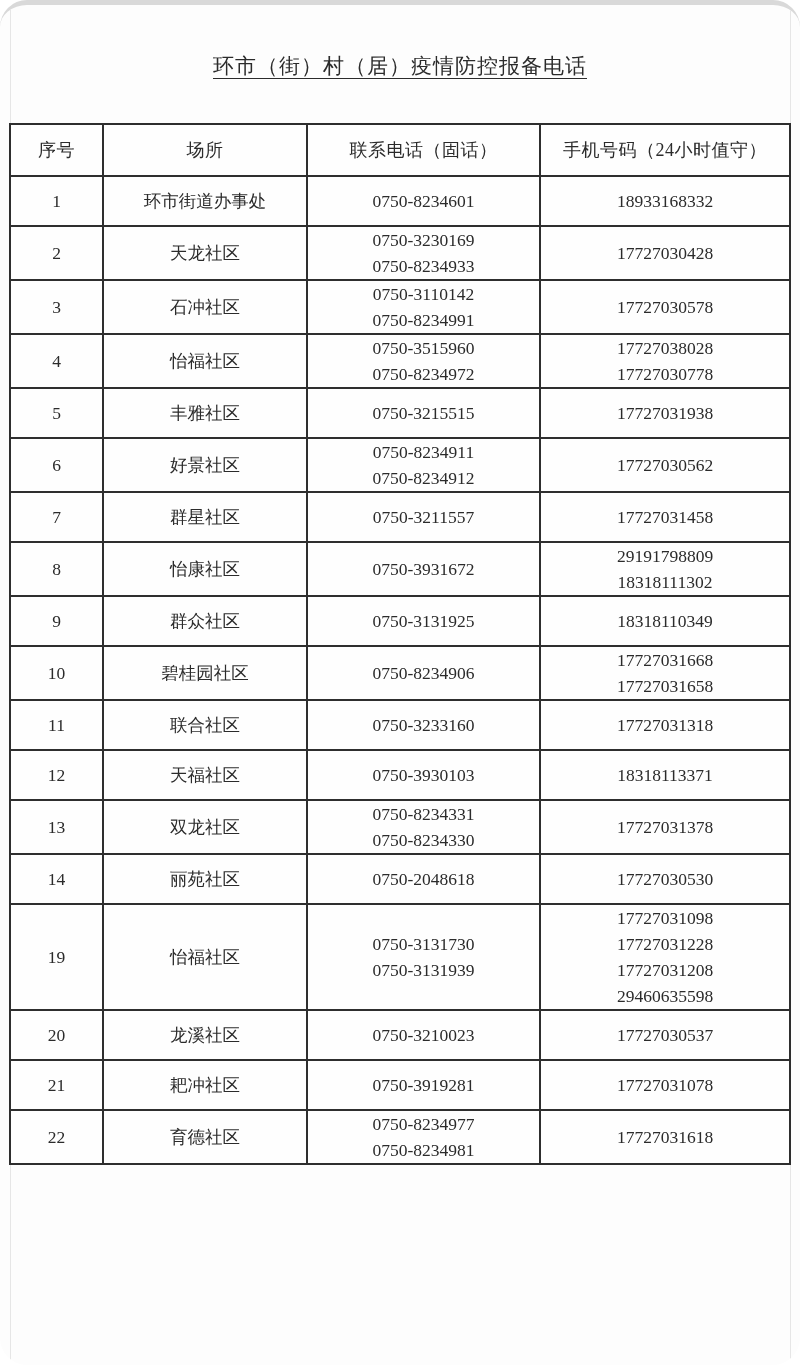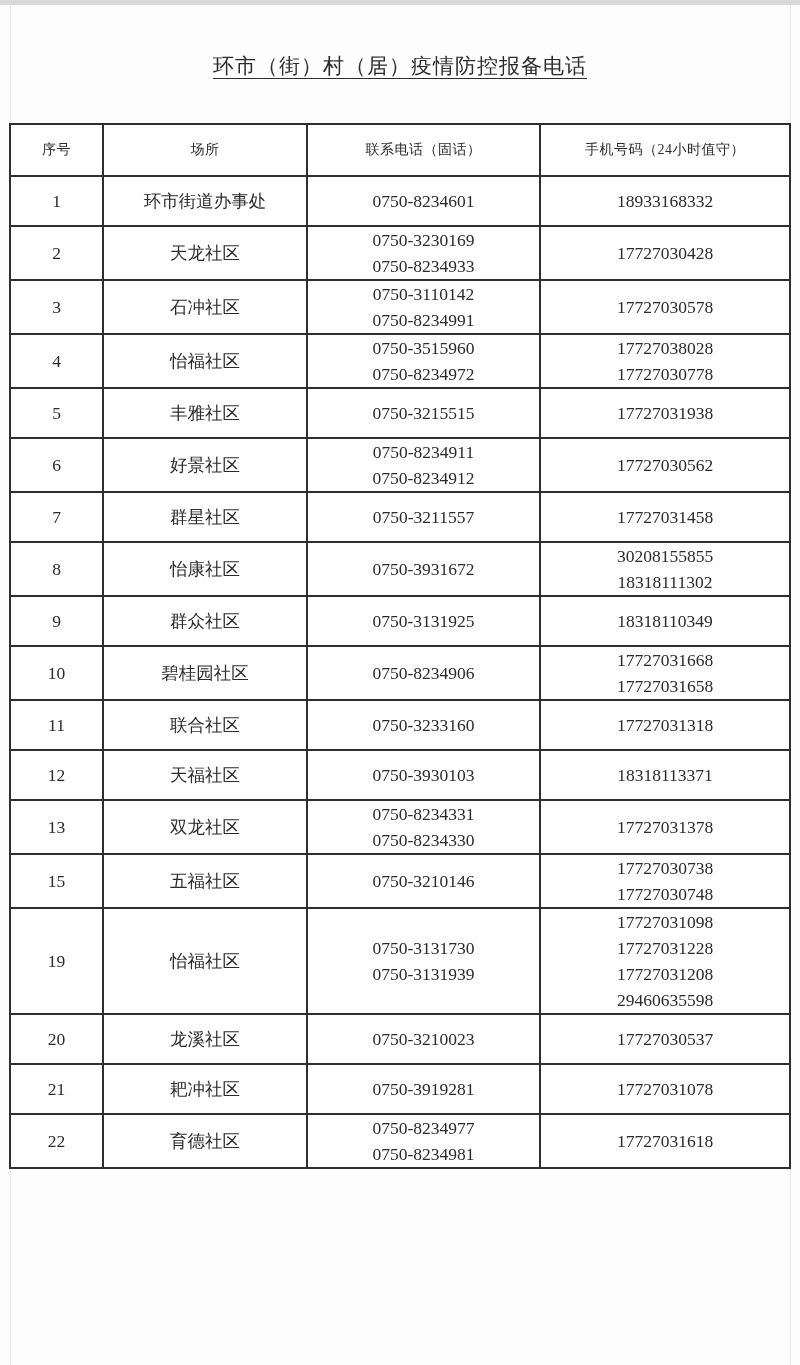--- a/index.html
+++ b/index.html
@@ -10,20 +10,21 @@
     color: #2b2b2b;
   }
   .page {
     position: relative;
     box-sizing: border-box;
     width: 800px;
     height: 1365px;
     background: #fdfdfd;
     border-top: 5px solid #d9d9d9;
     overflow: hidden;
+    border-radius: 27px;
   }
   
   .page::before, .page::after {
     content: "";
     position: absolute;
     top: 0;
     bottom: 0;
     width: 1px;
     background: #e6e6e6;
   }
@@ -61,21 +62,21 @@
     border: 2px solid #2e2e2e;
     text-align: center;
     vertical-align: middle;
     padding: 0 2px;
     font-size: 17.5px;
     color: #2b2b2b;
   }
   th {
     height: 50px;
     font-weight: 400;
-    font-size: 14px;
+    font-size: 18px;
     letter-spacing: 0.5px;
   }
   td { height: 48px; }
   .line { line-height: 26px; }
 </style>
 </head>
 <body>
 
 <div class="page">
 
@@ -204,21 +205,21 @@
           <td>
             <div class="line">8</div>
           </td>
           <td>
             <div class="line">怡康社区</div>
           </td>
           <td>
             <div class="line">0750-3931672</div>
           </td>
           <td>
-            <div class="line">30208155855</div>
+            <div class="line">29191798809</div>
             <div class="line">18318111302</div>
           </td>
         </tr>
         <tr>
           <td>
             <div class="line">9</div>
           </td>
           <td>
             <div class="line">群众社区</div>
           </td>
@@ -282,31 +283,30 @@
           <td>
             <div class="line">0750-8234331</div>
             <div class="line">0750-8234330</div>
           </td>
           <td>
             <div class="line">17727031378</div>
           </td>
         </tr>
         <tr>
           <td>
-            <div class="line">15</div>
-          </td>
-          <td>
-            <div class="line">五福社区</div>
-          </td>
-          <td>
-            <div class="line">0750-3210146</div>
-          </td>
-          <td>
-            <div class="line">17727030738</div>
-            <div class="line">17727030748</div>
+            <div class="line">14</div>
+          </td>
+          <td>
+            <div class="line">丽苑社区</div>
+          </td>
+          <td>
+            <div class="line">0750-2048618</div>
+          </td>
+          <td>
+            <div class="line">17727030530</div>
           </td>
         </tr>
         <tr>
           <td>
             <div class="line">19</div>
           </td>
           <td>
             <div class="line">怡福社区</div>
           </td>
           <td>

